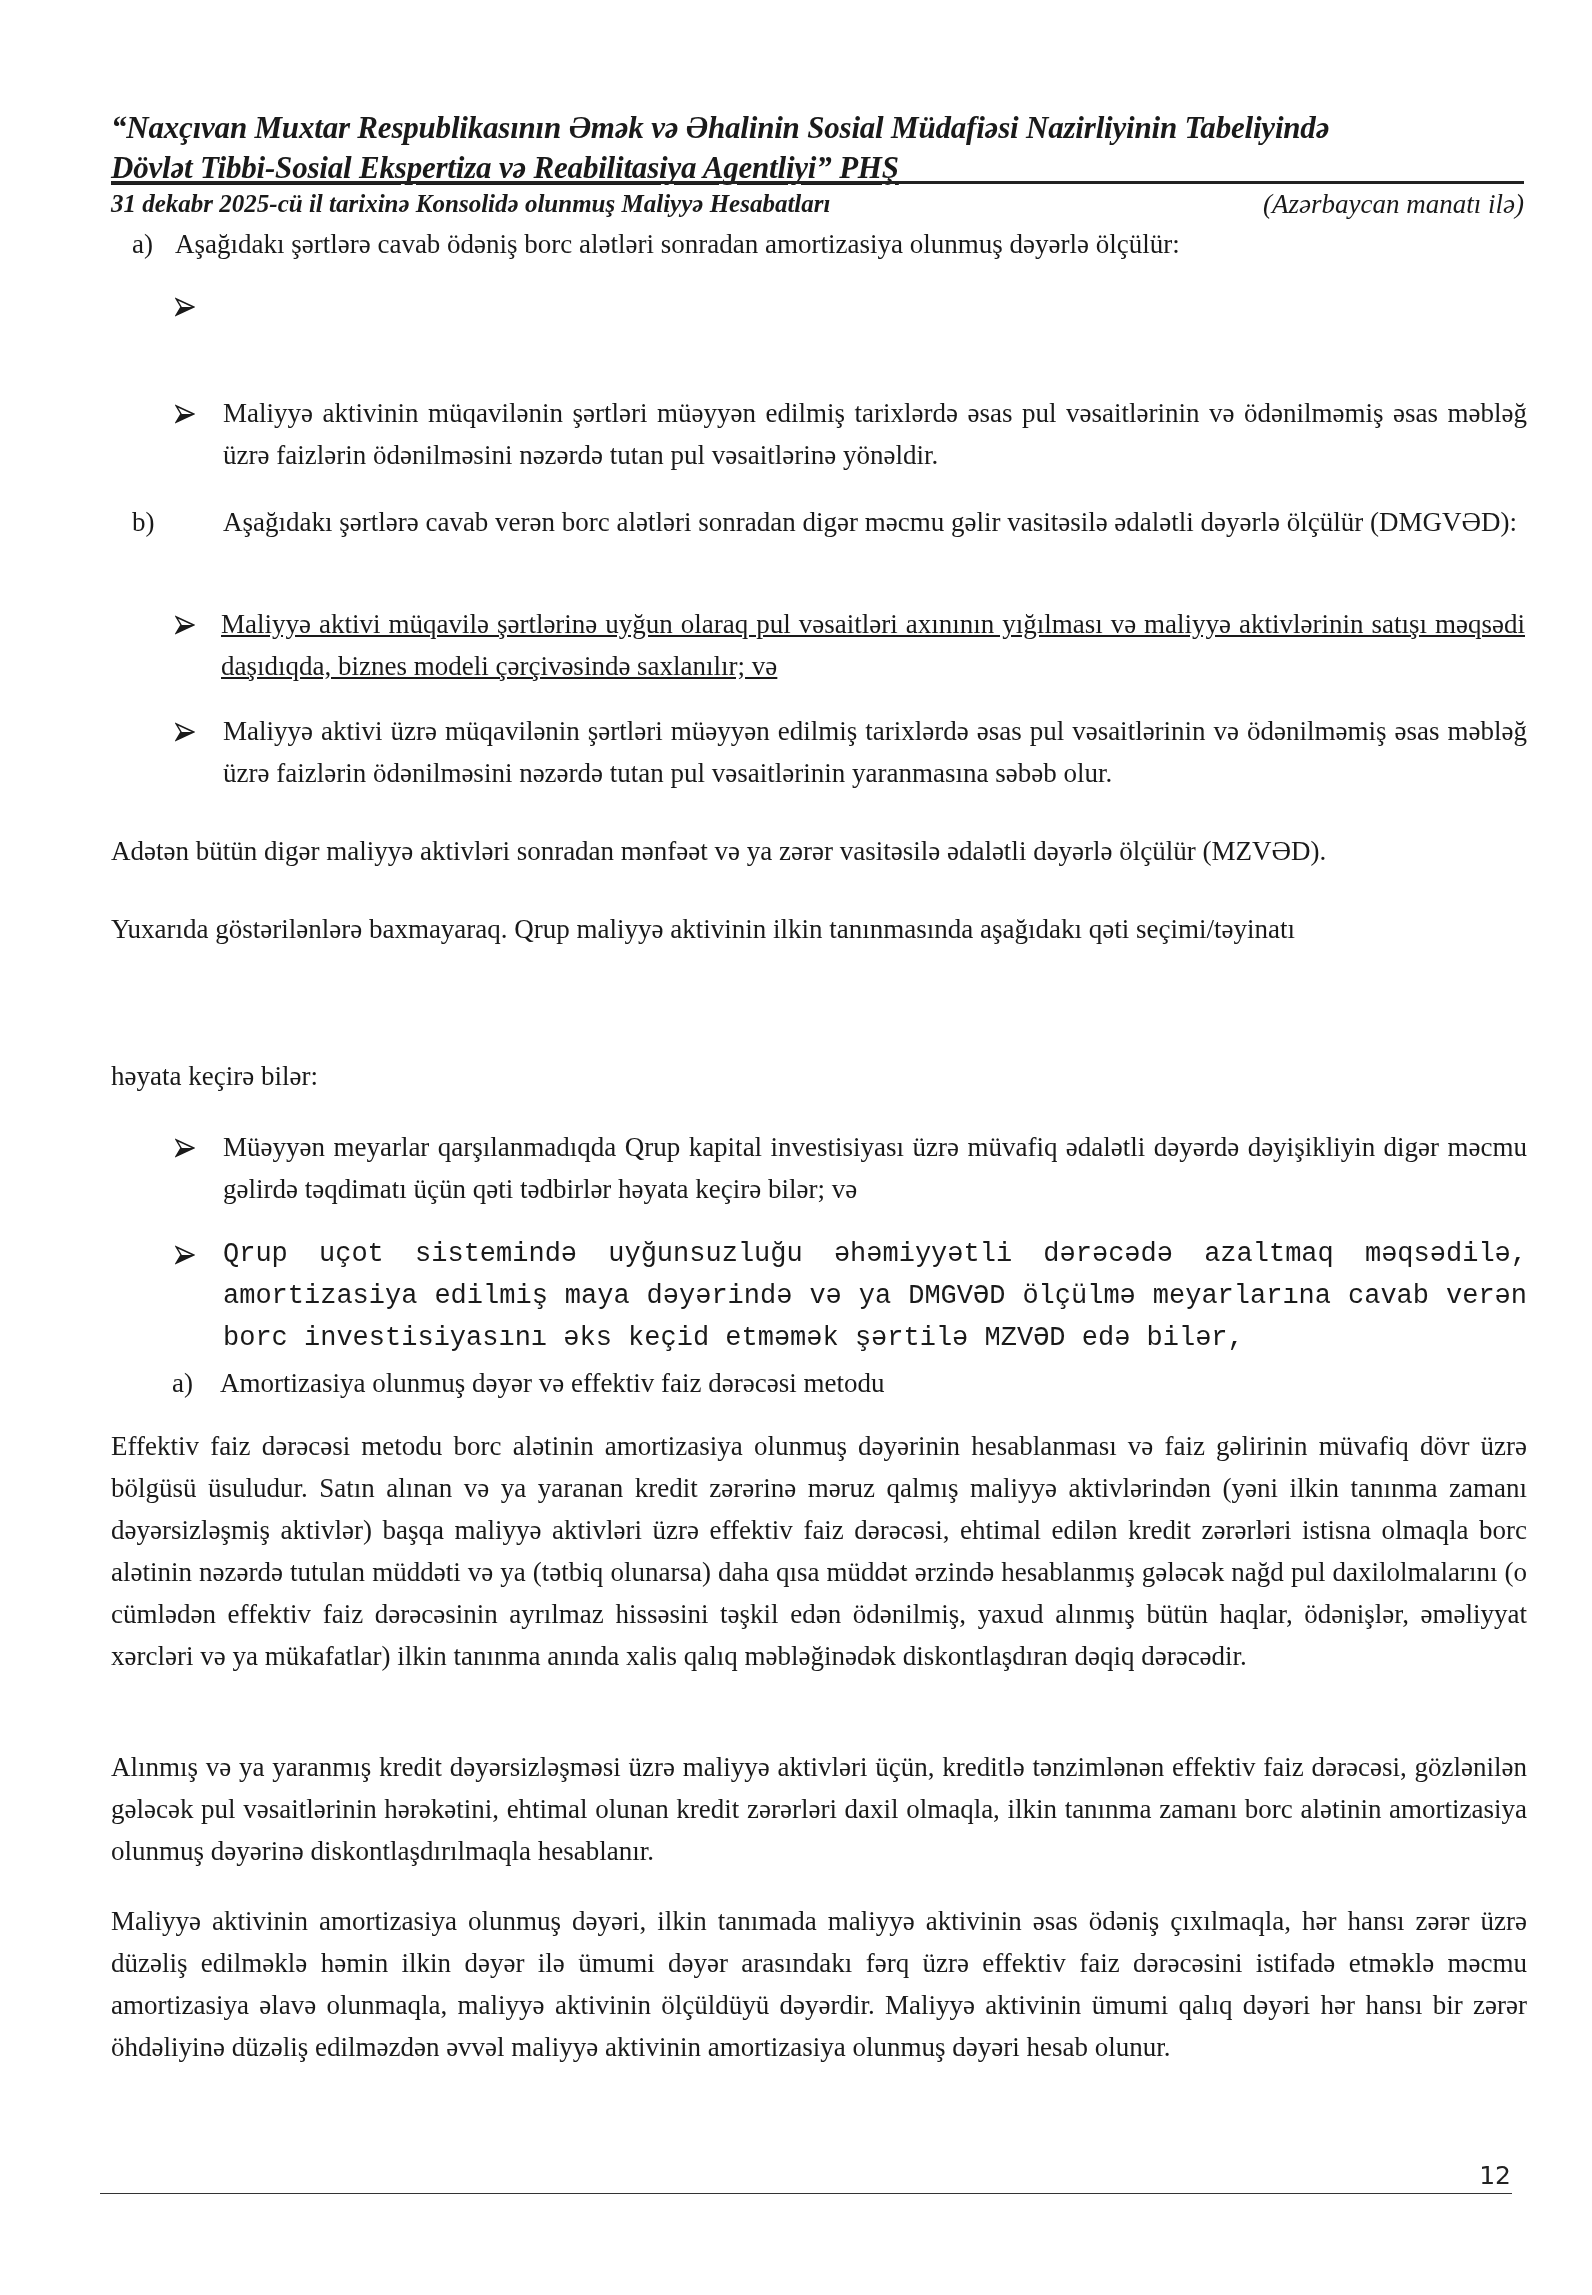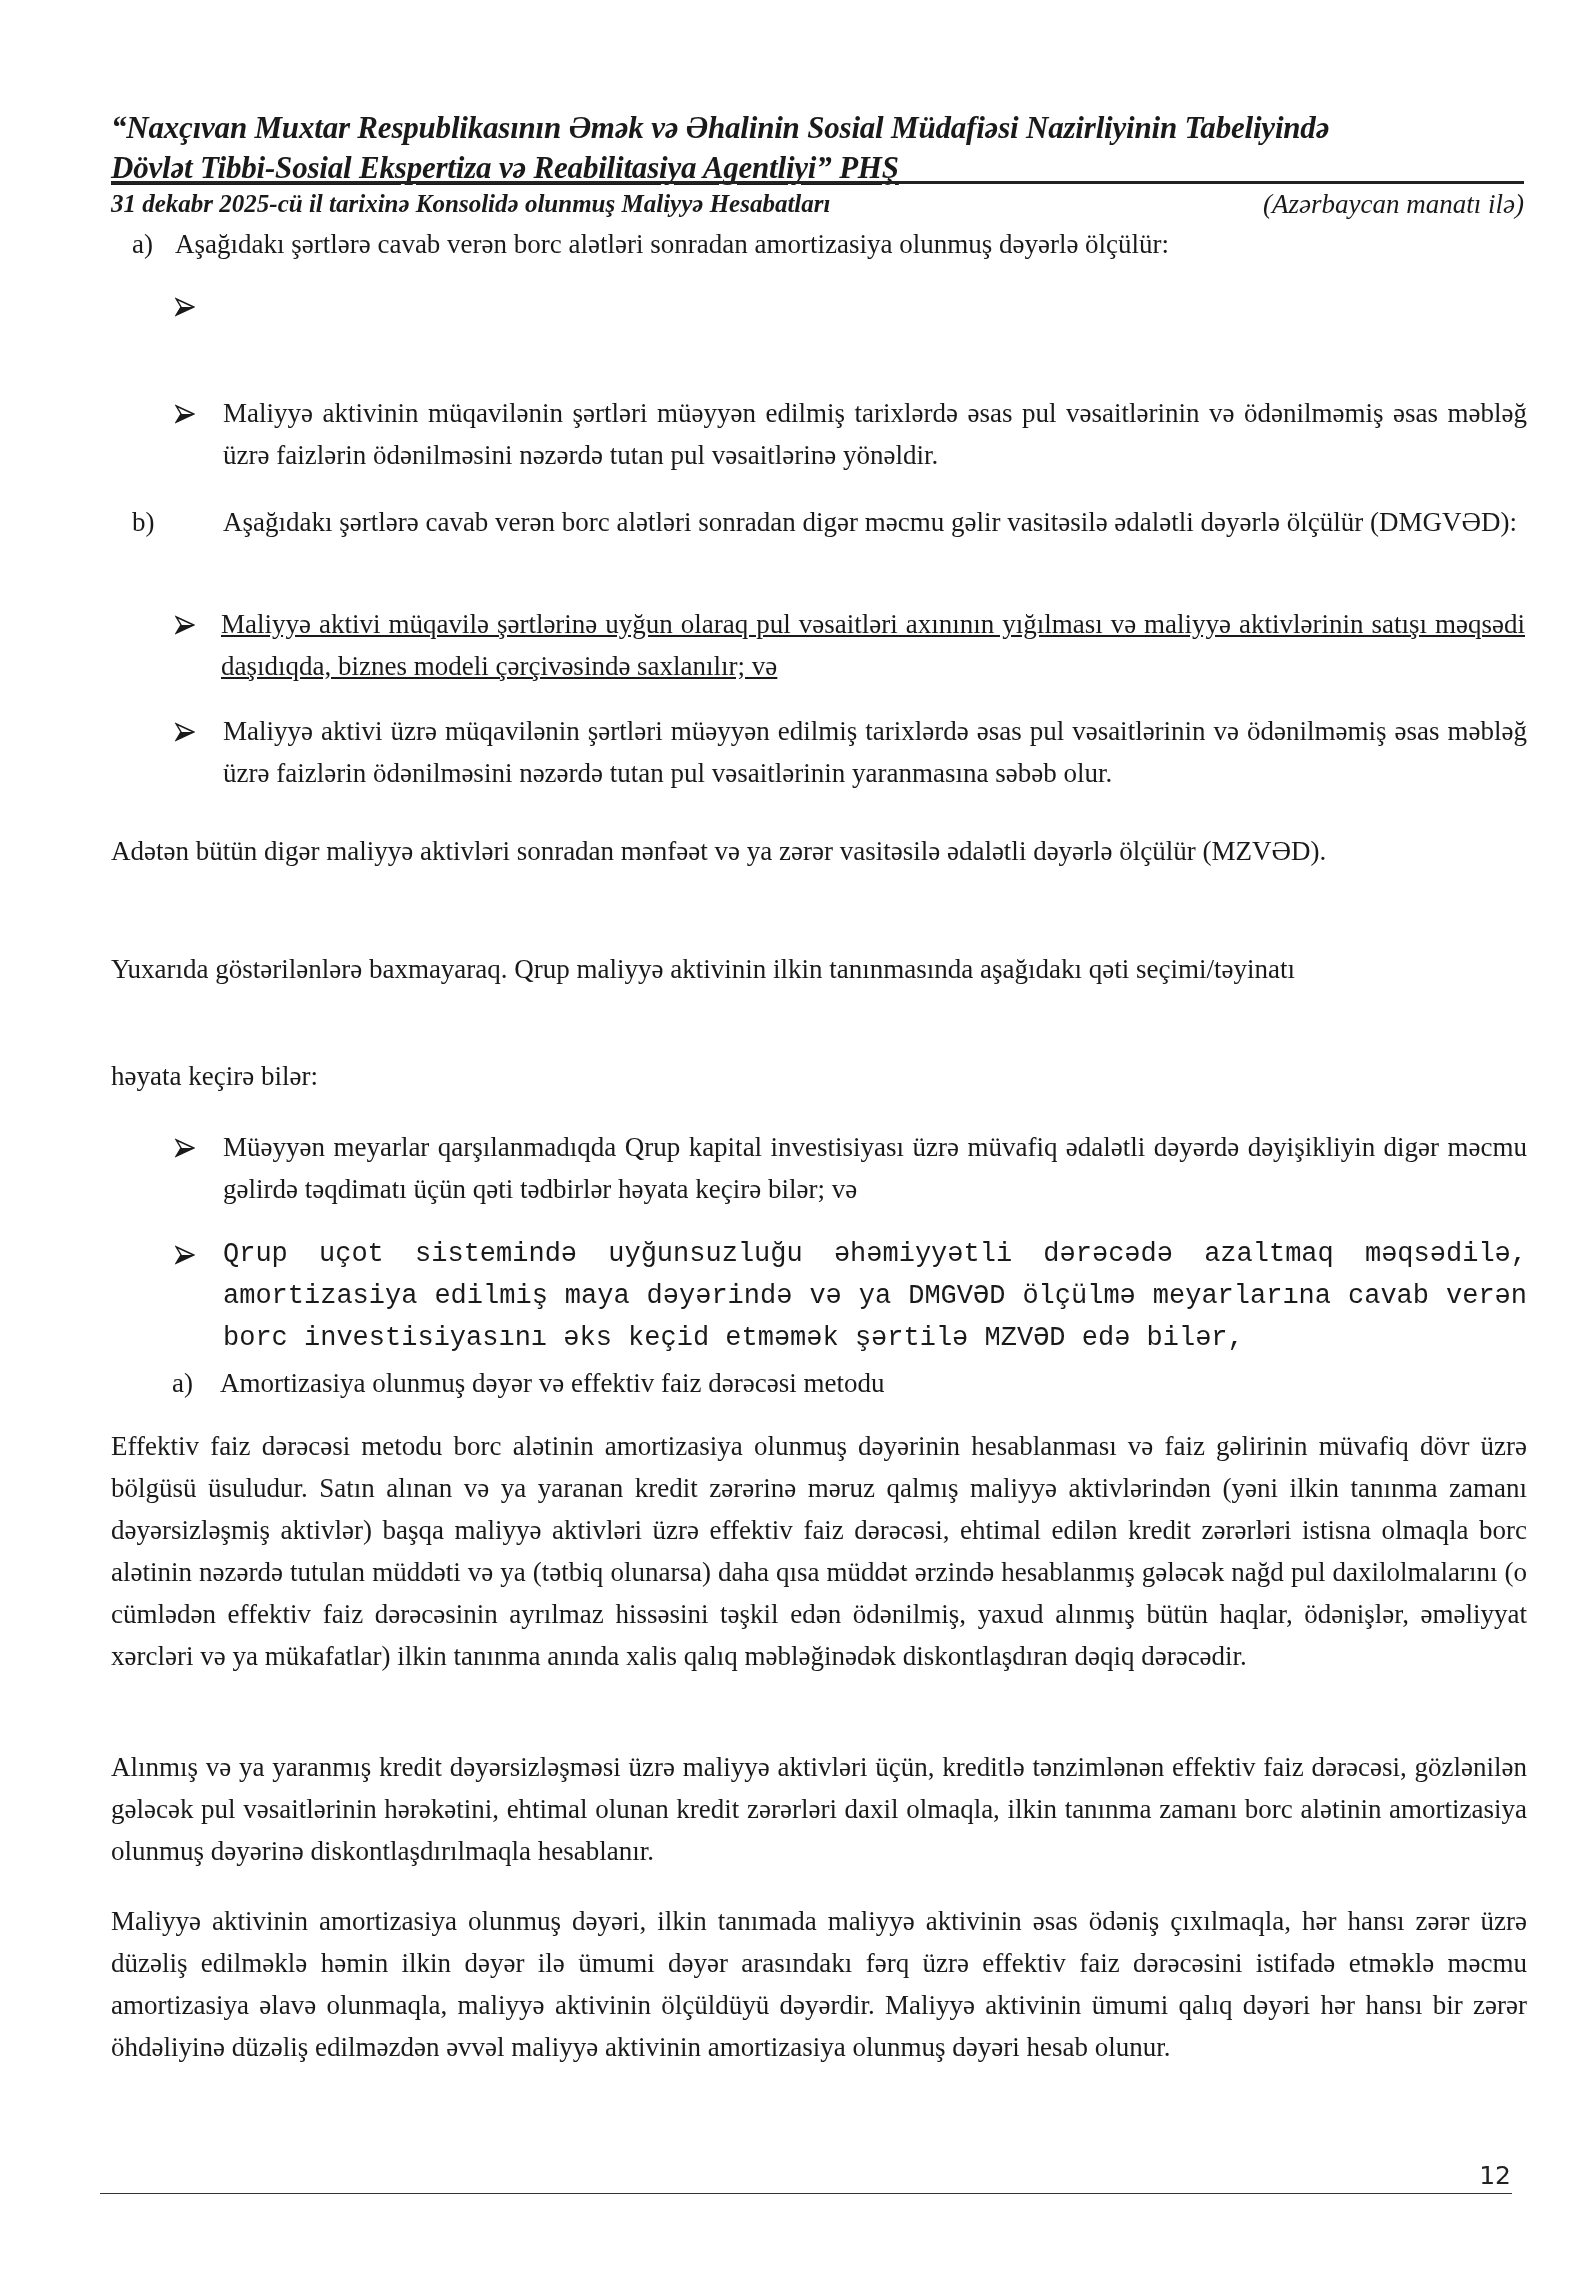--- a/index.html
+++ b/index.html
@@ -31,21 +31,21 @@
 
 <div class="page">
 
   <div class="hdr-title l1">“Naxçıvan Muxtar Respublikasının Əmək və Əhalinin Sosial Müdafiəsi Nazirliyinin Tabeliyində</div>
   <div class="hdr-title l2">Dövlət Tibbi-Sosial Ekspertiza və Reabilitasiya Agentliyi” PHŞ</div>
   <div class="hdr-rule"></div>
   <div class="hdr-sub">31 dekabr 2025-cü il tarixinə Konsolidə olunmuş Maliyyə Hesabatları</div>
   <div class="hdr-currency">(Azərbaycan manatı ilə)</div>
 
   <div class="marker" style="left:132px; top:223px;">a)</div>
-  <div class="txt nowrap" style="left:175px; top:223px;">Aşağıdakı şərtlərə cavab verən borc alətləri sonradan amortizasiya olunmuş dəyərlə ölçülür:</div>
+  <div class="txt nowrap" style="left:175px; top:223px;">Aşağıdakı şərtlərə cavab ödəniş borc alətləri sonradan amortizasiya olunmuş dəyərlə ölçülür:</div>
 
   <svg class="arrow" style="left:175px; top:297px;" viewBox="0 0 30 30">
       <path d="M2 3 L28 15 L2 27 L9 15 Z" fill="none" stroke="#1a1a1a" stroke-width="2.2"></path>
       <path d="M9 15 L2 27 L28 15 Z" fill="#1a1a1a"></path>
     </svg>
 
   <svg class="arrow" style="left:175px; top:404px;" viewBox="0 0 30 30">
       <path d="M2 3 L28 15 L2 27 L9 15 Z" fill="none" stroke="#1a1a1a" stroke-width="2.2"></path>
       <path d="M9 15 L2 27 L28 15 Z" fill="#1a1a1a"></path>
     </svg>
@@ -61,21 +61,21 @@
   <div class="txt" style="left:221px; top:603px; width:1304px;text-decoration:underline;">Maliyyə aktivi müqavilə şərtlərinə uyğun olaraq pul vəsaitləri axınının yığılması və maliyyə aktivlərinin satışı məqsədi daşıdıqda, biznes modeli çərçivəsində saxlanılır; və</div>
 
   <svg class="arrow" style="left:175px; top:722px;" viewBox="0 0 30 30">
       <path d="M2 3 L28 15 L2 27 L9 15 Z" fill="none" stroke="#1a1a1a" stroke-width="2.2"></path>
       <path d="M9 15 L2 27 L28 15 Z" fill="#1a1a1a"></path>
     </svg>
   <div class="txt" style="left:223px; top:710px; width:1304px;">Maliyyə aktivi üzrə müqavilənin şərtləri müəyyən edilmiş tarixlərdə əsas pul vəsaitlərinin və ödənilməmiş əsas məbləğ üzrə faizlərin ödənilməsini nəzərdə tutan pul vəsaitlərinin yaranmasına səbəb olur.</div>
 
   <div class="txt nowrap" style="left:111px; top:830px;">Adətən bütün digər maliyyə aktivləri sonradan mənfəət və ya zərər vasitəsilə ədalətli dəyərlə ölçülür (MZVƏD).</div>
 
-  <div class="txt nowrap" style="left:111px; top:948px;">Yuxarıda göstərilənlərə baxmayaraq. Qrup maliyyə aktivinin ilkin tanınmasında aşağıdakı qəti seçimi/təyinatı</div>
+  <div class="txt nowrap" style="left:111px; top:908px;">Yuxarıda göstərilənlərə baxmayaraq. Qrup maliyyə aktivinin ilkin tanınmasında aşağıdakı qəti seçimi/təyinatı</div>
   <div class="txt nowrap" style="left:111px; top:1055px;">həyata keçirə bilər:</div>
 
   <svg class="arrow" style="left:175px; top:1138px;" viewBox="0 0 30 30">
       <path d="M2 3 L28 15 L2 27 L9 15 Z" fill="none" stroke="#1a1a1a" stroke-width="2.2"></path>
       <path d="M9 15 L2 27 L28 15 Z" fill="#1a1a1a"></path>
     </svg>
   <div class="txt" style="left:223px; top:1126px; width:1304px;">Müəyyən meyarlar qarşılanmadıqda Qrup kapital investisiyası üzrə müvafiq ədalətli dəyərdə dəyişikliyin digər məcmu gəlirdə təqdimatı üçün qəti tədbirlər həyata keçirə bilər; və</div>
 
   <svg class="arrow" style="left:175px; top:1245px;" viewBox="0 0 30 30">
       <path d="M2 3 L28 15 L2 27 L9 15 Z" fill="none" stroke="#1a1a1a" stroke-width="2.2"></path>

